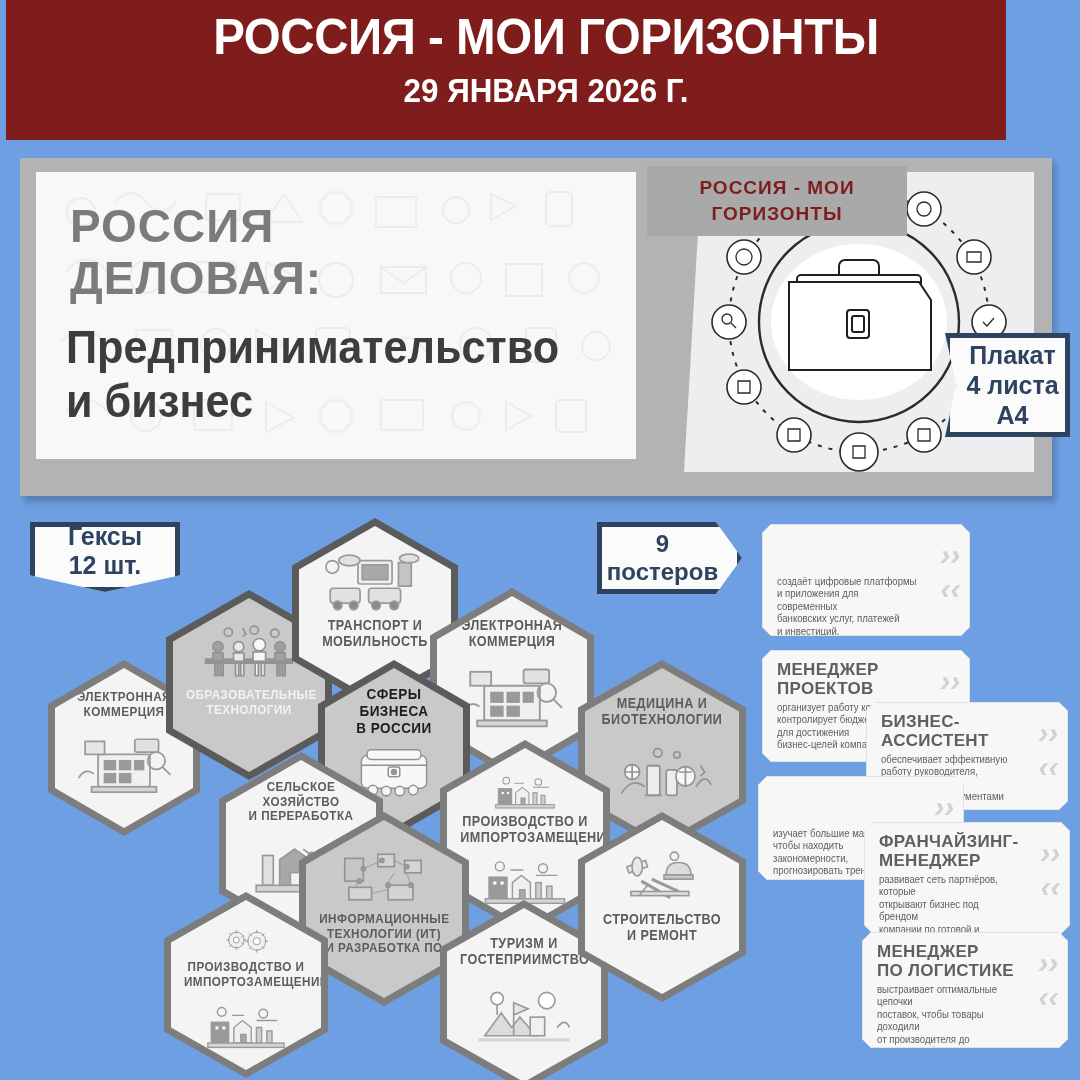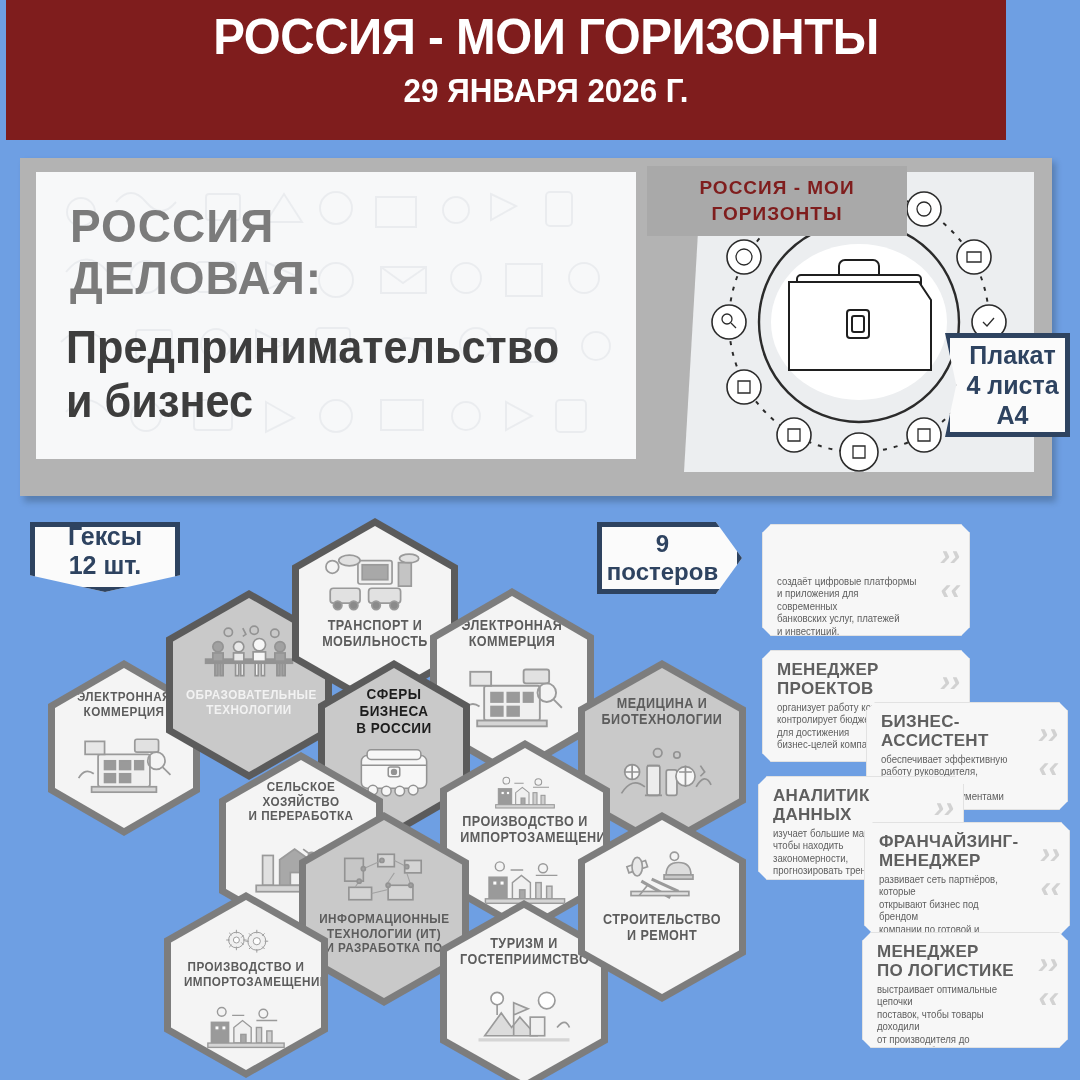--- a/index.html
+++ b/index.html
@@ -650,24 +650,20 @@
           <div>работу руководителя, управляя</div>
           <div>расписанием, документами</div>
           <div>и коммуникацией.</div>
         </div>
         <div class="chev" style="top: 16px;">
           <div style="transform:skewX(-12deg)">››</div>
           <div style="transform:skewX(-12deg);margin-top:6px">‹‹</div>
         </div>
       </div>
       <div class="card" style="left: 758px; top: 776px; width: 206px; height: 104px;">
-        <div class="card-title">
-          <div>АНАЛИТИК</div>
-          <div>ДАННЫХ</div>
-        </div>
         <div class="card-desc" style="top: 51px;">
           <div>изучает большие массивы,</div>
           <div>чтобы находить закономерности,</div>
           <div>прогнозировать тренды и</div>
           <div>решения для роста.</div>
         </div>
         <div class="chev" style="top: 16px;">
           <div style="transform:skewX(-12deg)">››</div>
           <div style="transform:skewX(-12deg);margin-top:6px">‹‹</div>
         </div>

